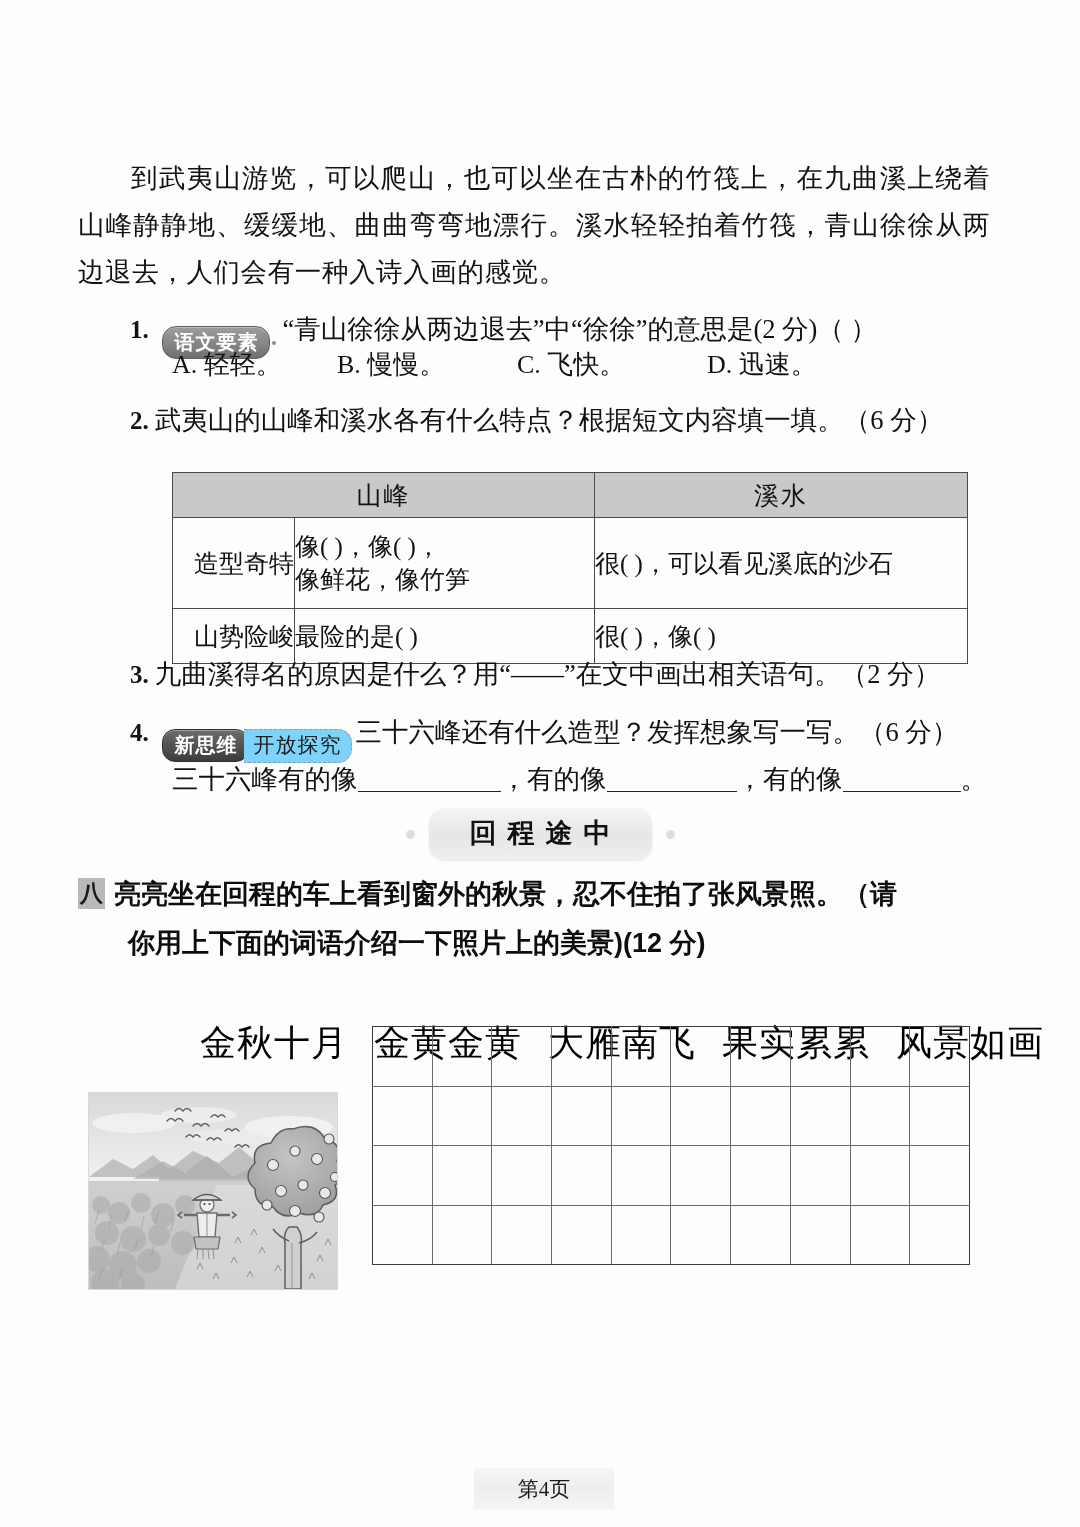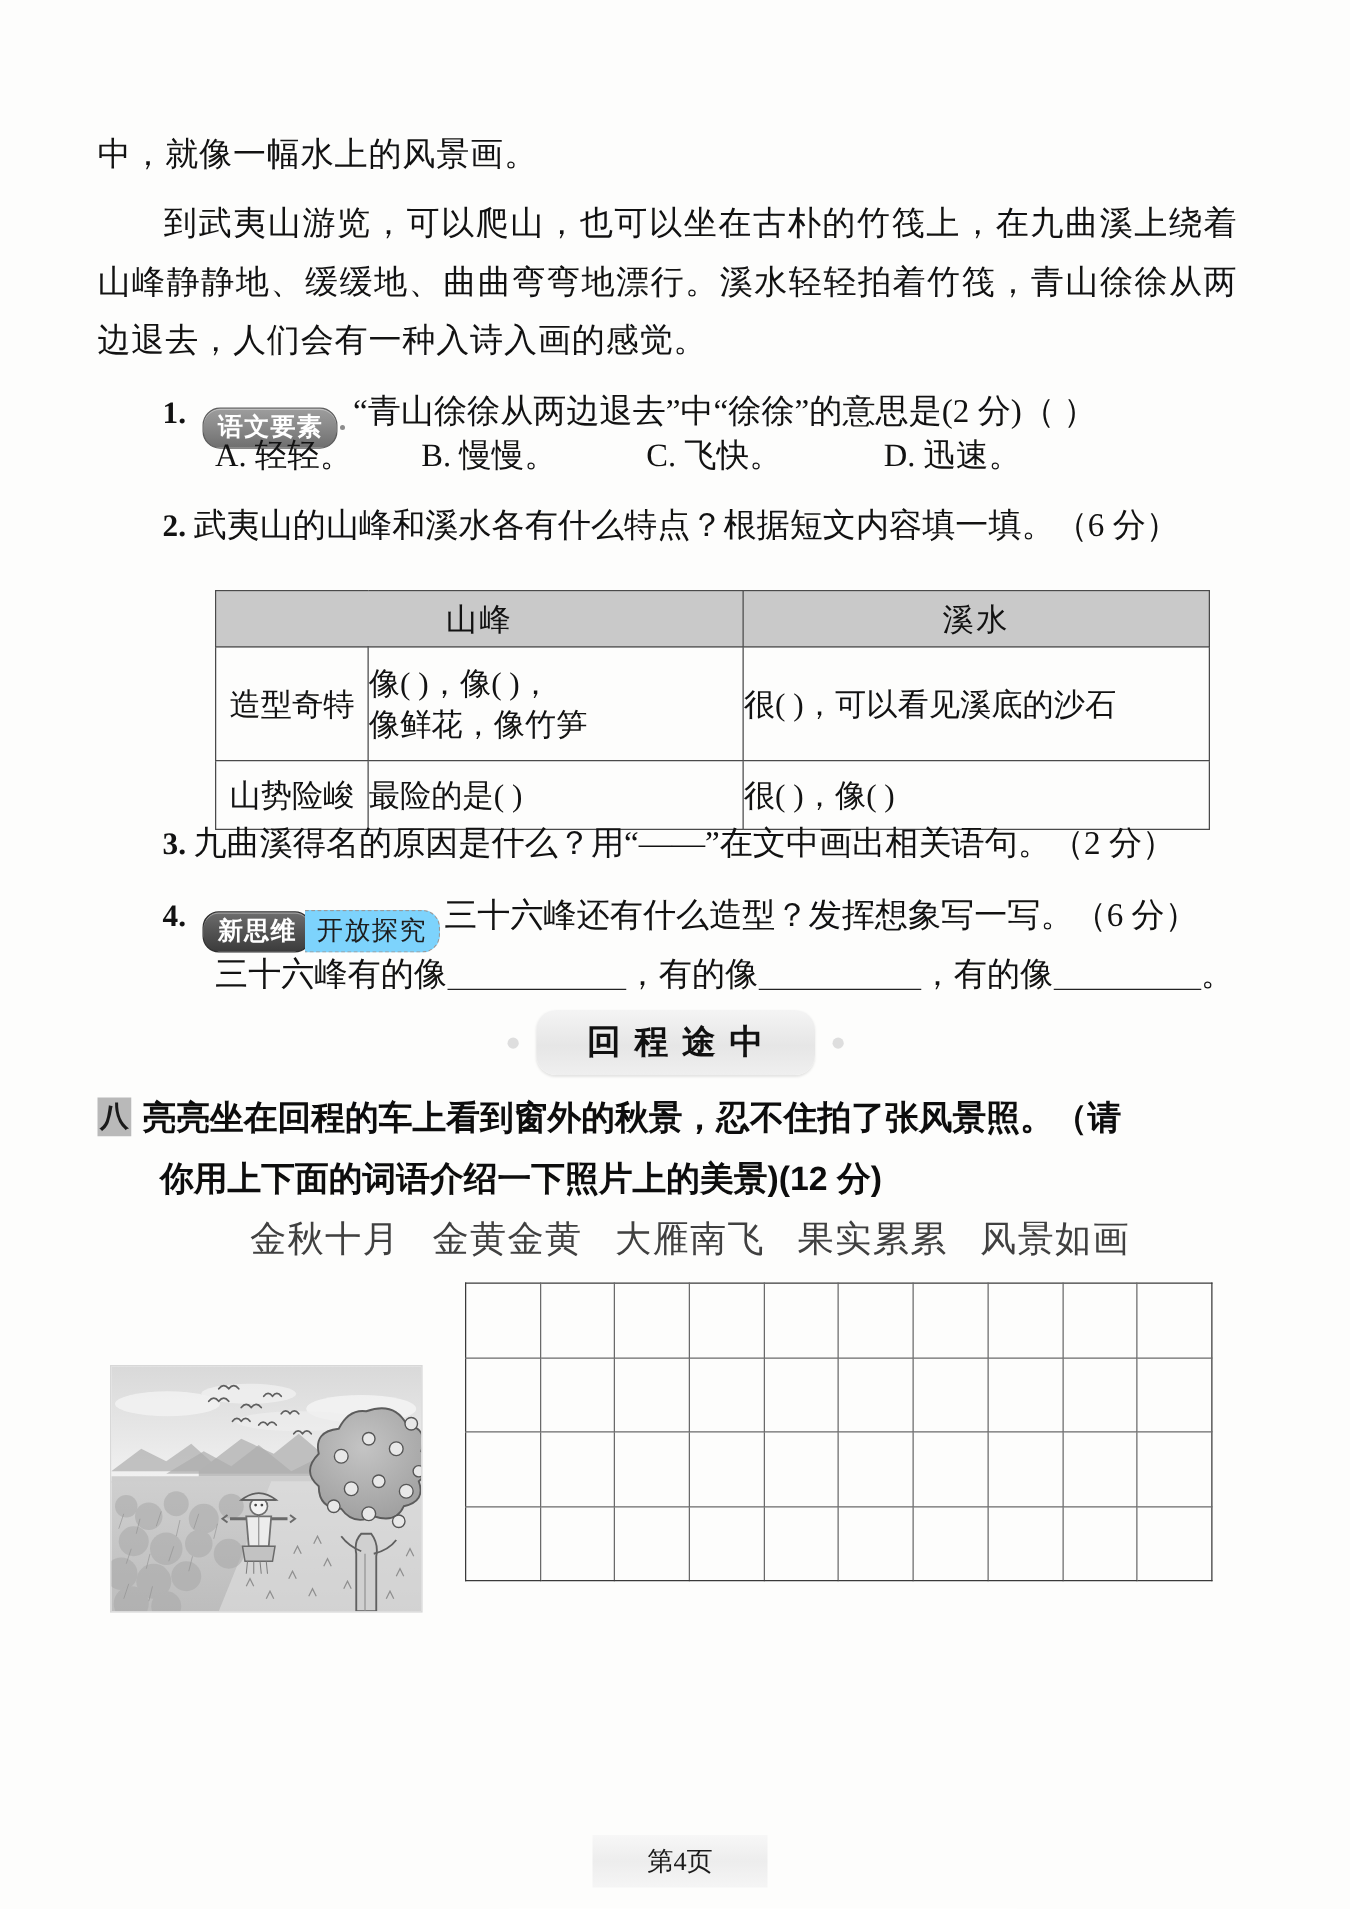--- a/index.html
+++ b/index.html
@@ -131,21 +131,21 @@
     vertical-align: middle;
   }
   .tbl .hdr {
     background: #c9c9c9;
     text-align: center;
     height: 44px;
     font-size: 25px;
     letter-spacing: 2px;
   }
   .cell-pad { padding: 6px 10px; }
-  .cell-center { text-align: center; }
+  .cell-center { text-align: right; }
 
   
   .blank {
     display: inline-block;
     border-bottom: 1.6px solid #222;
     height: 26px;
     vertical-align: -4px;
   }
 
   
@@ -203,23 +203,24 @@
     font-size: 27px;
     line-height: 49px;
     font-weight: bold;
     color: #0d0d0d;
     font-family: "Liberation Sans", "DejaVu Sans", sans-serif;
   }
 
   
   .wordlist {
     position: absolute;
-    font-size: 29px;
-    color: #404040;
+    font-size: 36px;
+    color: #000000;
     letter-spacing: 1px;
+    margin-top: 47px;
   }
   .wordlist span { margin-right: 26px; }
   .wordlist span:last-child { margin-right: 0; }
 
   
   .grid {
     position: absolute;
     border-collapse: collapse;
     table-layout: fixed;
   }
@@ -250,21 +251,20 @@
     font-size: 21px;
     color: #1b1b1b;
     font-family: "Liberation Serif", "DejaVu Serif", serif;
   }
 </style>
 </head>
 <body>
 
 <div id="page">
 
-  <div class="para body-text" style="top:100px;">中，就像一幅水上的风景画。</div>
 
   <div class="para body-text indent" style="top:155px;">到武夷山游览，可以爬山，也可以坐在古朴的竹筏上，在九曲溪上绕着山峰静静地、缓缓地、曲曲弯弯地漂行。溪水轻轻拍着竹筏，青山徐徐从两边退去，人们会有一种入诗入画的感觉。</div>
 
   <div class="qrow" style="top:300px; left:130px;">
     <span class="qnum">1.</span>
     <span class="badge-wrap">
       <span class="badge">语文要素</span><span class="badge-dot"></span>
     </span><span>“青山徐徐从两边退去”中“徐徐”的意思是(2 分)（        ）</span>
   </div>
 

